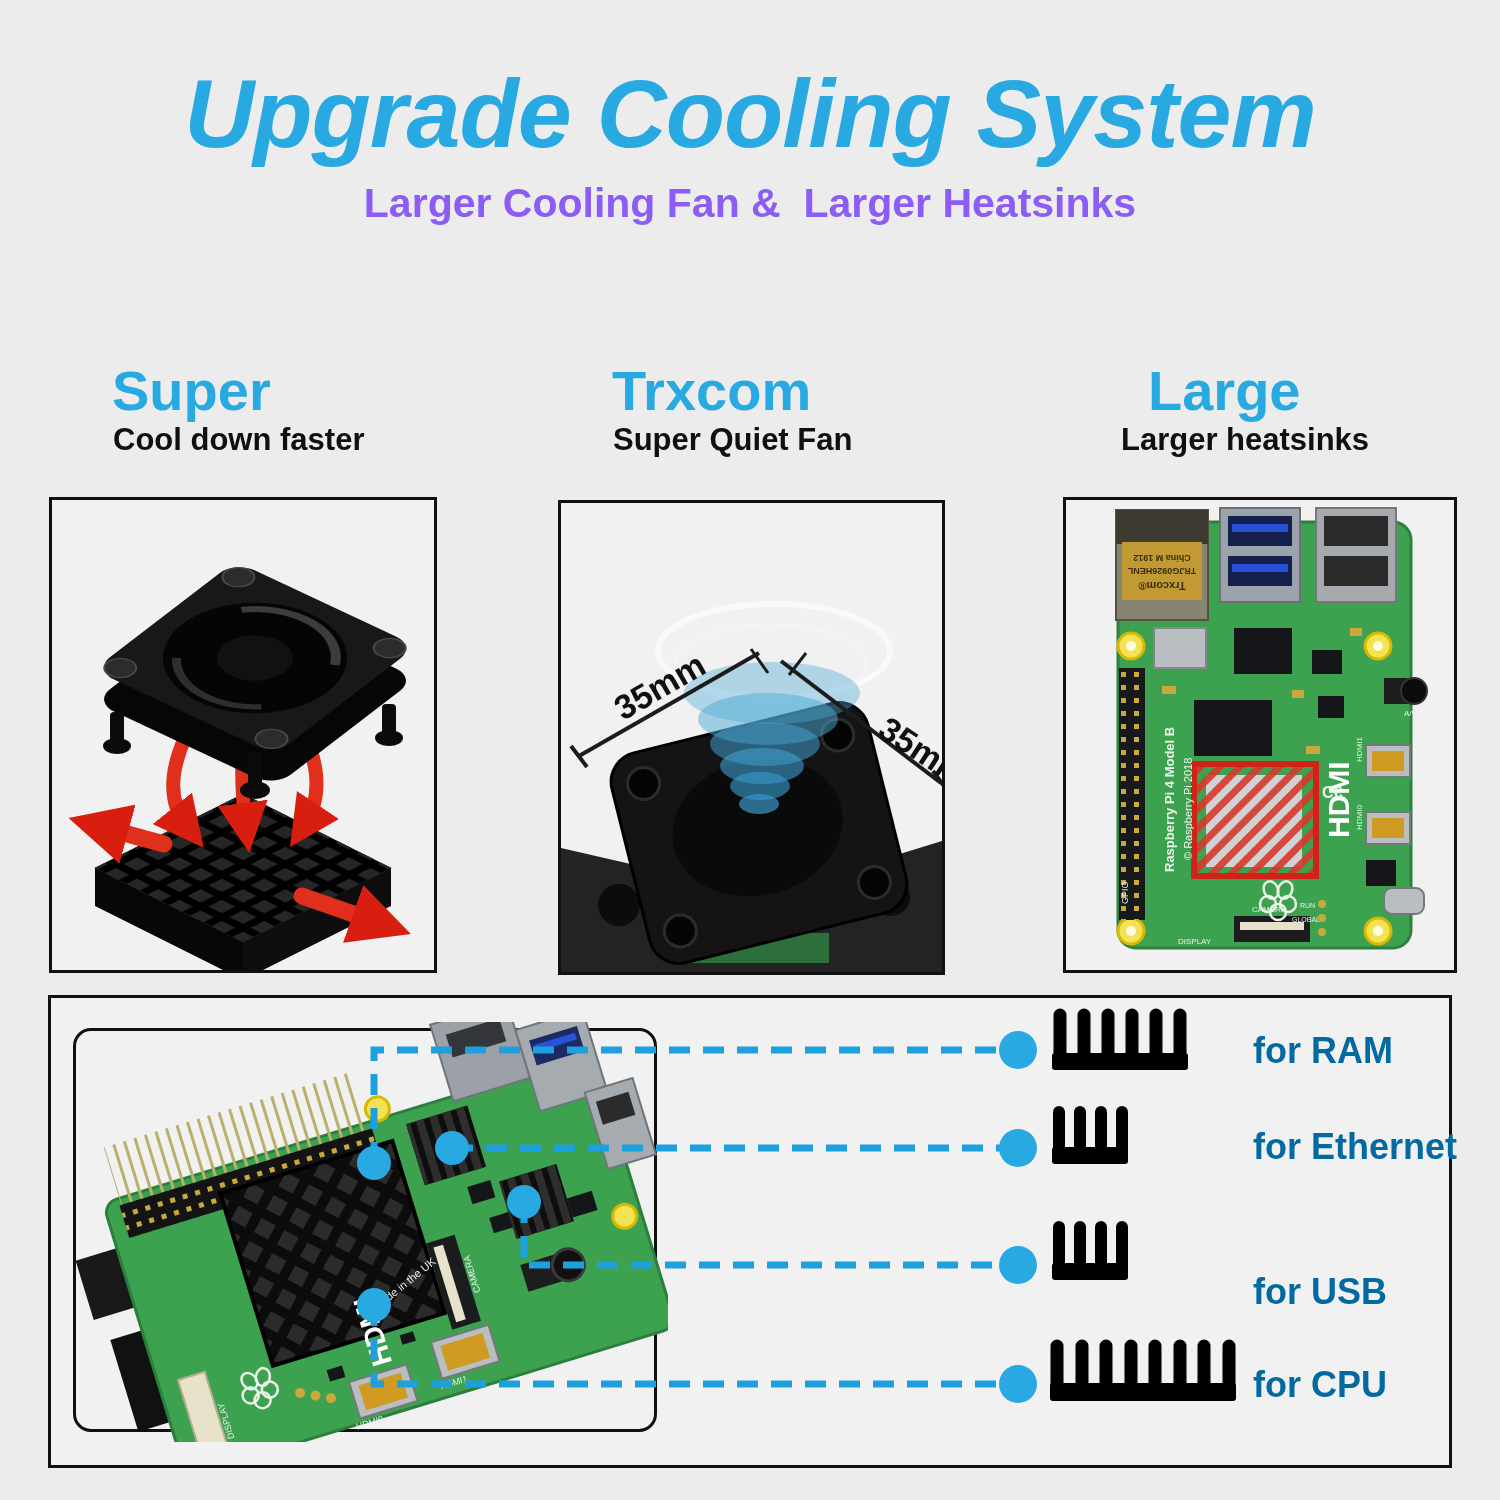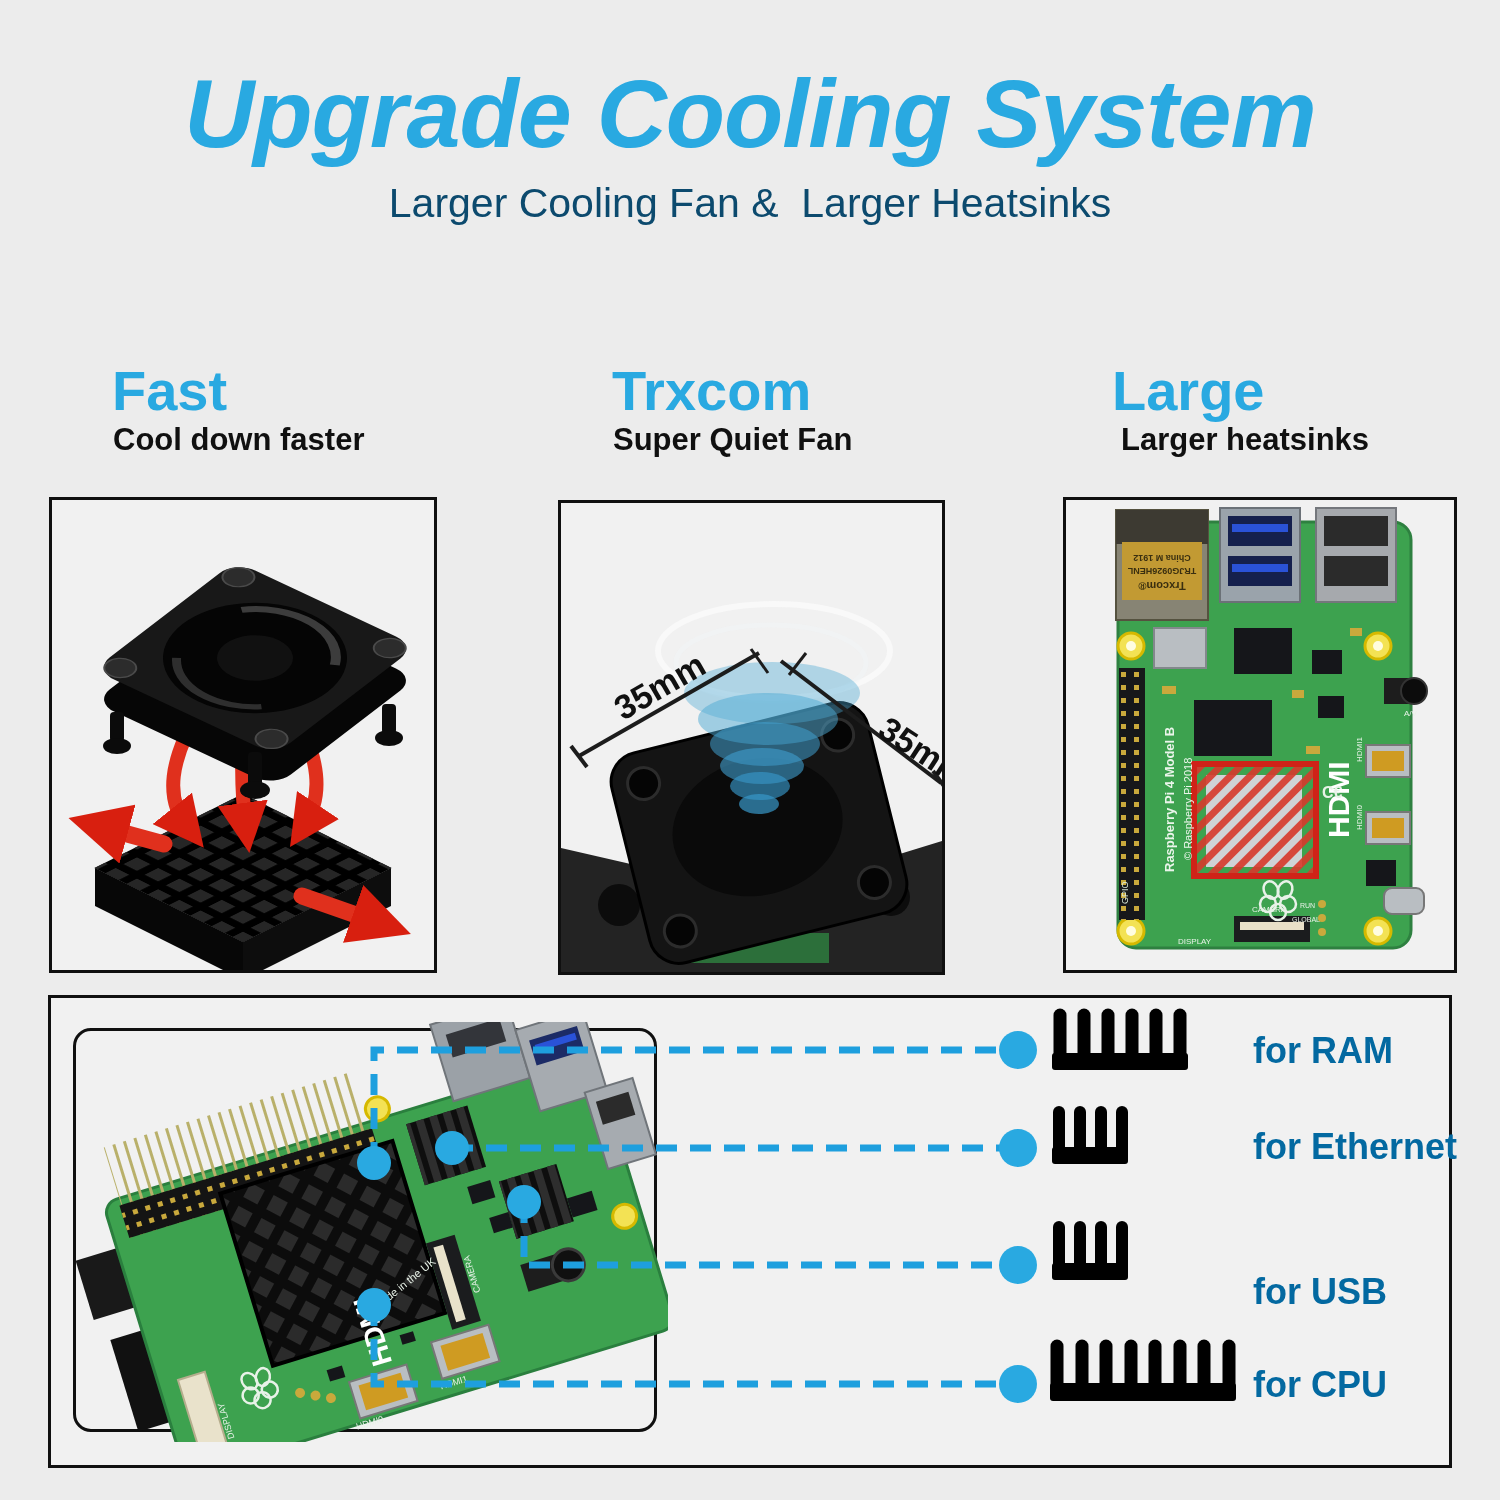--- a/index.html
+++ b/index.html
@@ -1,42 +1,42 @@
 <!DOCTYPE html>
 <html><head>
 <meta charset="utf-8">
 <style>
   html,body{margin:0;padding:0;background:#ececec;}
   #stage{position:relative;width:1500px;height:1500px;background:#ececec;overflow:hidden;
          font-family:"Liberation Sans", sans-serif;}
   .abs{position:absolute;}
   .title{width:1500px;text-align:center;font-size:97px;font-weight:bold;color:#29a9e1;letter-spacing:-1px;}
-  .subtitle{width:1500px;text-align:center;font-size:41px;font-weight:normal;color:#0c4a6e;}
+  .subtitle{width:1500px;text-align:center;font-size:41px;font-weight:bold;color:#8b5cf6;}
   .feat-head{font-size:56px;font-weight:bold;color:#29a9e1;}
   .feat-cap{font-size:31px;font-weight:bold;color:#101010;}
   .panel{border:3px solid #101010;background:#f1f1f1;box-sizing:border-box;}
   .photo-frame{border:3px solid #101010;border-radius:18px;background:transparent;box-sizing:border-box;}
   .callout-label{font-size:36px;font-weight:bold;color:#0369a1;white-space:nowrap;}
   svg text{font-family:"Liberation Sans", sans-serif;}
 </style>
 </head>
 <body>
 
 <div id="stage">
 
   <div class="abs title" style="left:0;top:58px;font-style:italic;">Upgrade Cooling System</div>
   <div class="abs subtitle" style="left:0;top:180px;">Larger Cooling Fan &amp;&nbsp; Larger Heatsinks</div>
 
-  <div class="abs feat-head" style="left:112px;top:358px;">Fast</div>
+  <div class="abs feat-head" style="left:112px;top:358px;">Super</div>
   <div class="abs feat-cap" style="left:113px;top:422px;">Cool down faster</div>
 
   <div class="abs feat-head" style="left:612px;top:358px;">Trxcom</div>
   <div class="abs feat-cap" style="left:613px;top:422px;">Super Quiet Fan</div>
 
-  <div class="abs feat-head" style="left:1112px;top:358px;">Large</div>
+  <div class="abs feat-head" style="left:1148px;top:358px;">Large</div>
   <div class="abs feat-cap" style="left:1121px;top:422px;">Larger heatsinks</div>
 
   <div class="abs panel" style="left:49px;top:497px;width:388px;height:476px;">
     <svg width="382" height="470" viewBox="0 0 382 470">
       <defs>
         <pattern id="pat-pins" patternUnits="userSpaceOnUse" width="30" height="30">
           <rect x="0" y="0" width="19" height="19" fill="#262626"></rect>
         </pattern>
         <marker id="ah" viewBox="0 0 10 10" refX="5" refY="5" markerWidth="3.6" markerHeight="3.6" orient="auto">
           <path d="M0 0 L10 5 L0 10 Z" fill="#d81f0f"></path>

